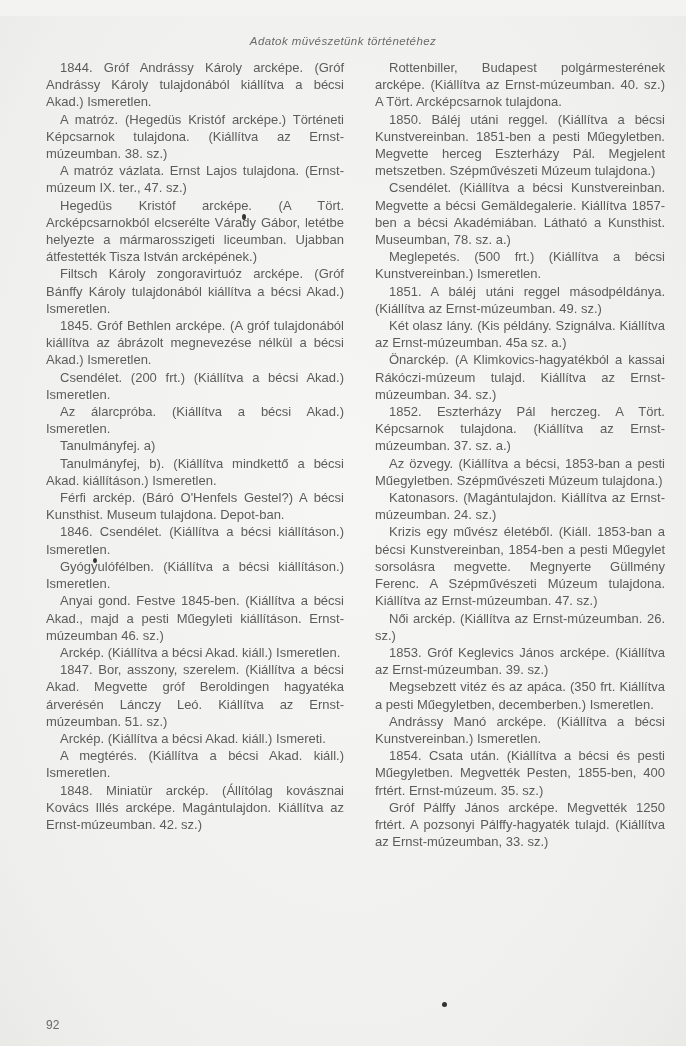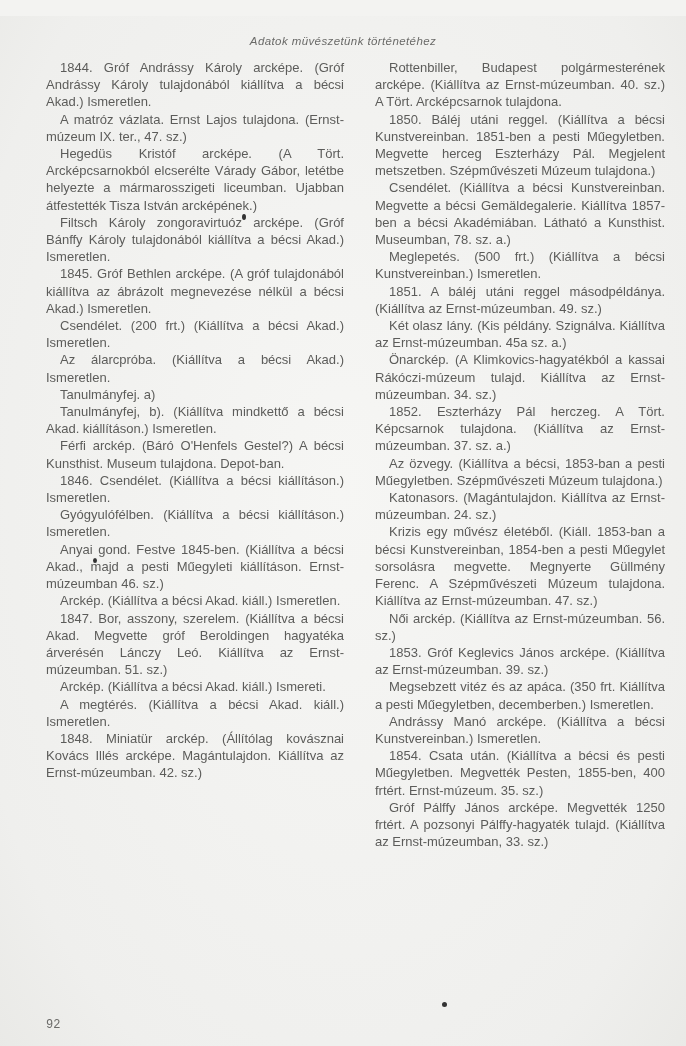--- a/index.html
+++ b/index.html
@@ -26,35 +26,36 @@
     font-family: "Liberation Sans", "DejaVu Sans", sans-serif;
     font-size: 13px; line-height: 17.2px;
     text-align: justify;
     color: #5c5c5a;
   }
   .col-left { left: 46px; width: 298px; }
   .col-right { left: 375px; width: 290px; }
   .entry { margin: 0; text-indent: 14px; }
   .page-number {
     position: absolute; left: 46px; top: 1002px;
-    font-family: Liberation Mono, monospace;
+    font-family: Liberation Sans, sans-serif;
     font-size: 12px; color: #6a6a68;
   }
   .speck {
     position: absolute; background: #333; border-radius: 50%;
   }
 </style>
 </head>
 <body>
 
 <div class="page">
   <div class="running-head">Adatok müvészetünk történetéhez</div>
 
   <div class="col col-left" id="col-left">
       <p class="entry">1844. Gróf Andrássy Károly arcképe. (Gróf Andrássy Károly tulajdonából kiállítva a bécsi Akad.) Ismeretlen.</p>
+      <p class="entry">A matróz. (Hegedüs Kristóf arcképe.) Történeti Képcsarnok tulajdona. (Kiállítva az Ernst-múzeumban. 38. sz.)</p>
       <p class="entry">A matróz vázlata. Ernst Lajos tulajdona. (Ernst-múzeum IX. ter., 47. sz.)</p>
       <p class="entry">Hegedüs Kristóf arcképe. (A Tört. Arcképcsarnokból elcserélte Várady Gábor, letétbe helyezte a mármarosszigeti liceumban. Ujabban átfestették Tisza István arcképének.)</p>
       <p class="entry">Filtsch Károly zongoravirtuóz arcképe. (Gróf Bánffy Károly tulajdonából kiállítva a bécsi Akad.) Ismeretlen.</p>
       <p class="entry">1845. Gróf Bethlen arcképe. (A gróf tulajdonából kiállítva az ábrázolt megnevezése nélkül a bécsi Akad.) Ismeretlen.</p>
       <p class="entry">Csendélet. (200 frt.) (Kiállítva a bécsi Akad.) Ismeretlen.</p>
       <p class="entry">Az álarcpróba. (Kiállítva a bécsi Akad.) Ismeretlen.</p>
       <p class="entry">Tanulmányfej. a)</p>
       <p class="entry">Tanulmányfej, b). (Kiállítva mindkettő a bécsi Akad. kiállításon.) Ismeretlen.</p>
       <p class="entry">Férfi arckép. (Báró O'Henfels Gestel?) A bécsi Kunsthist. Museum tulajdona. Depot-ban.</p>
       <p class="entry">1846. Csendélet. (Kiállítva a bécsi kiállításon.) Ismeretlen.</p>
@@ -71,21 +72,21 @@
       <p class="entry">1850. Báléj utáni reggel. (Kiállítva a bécsi Kunstvereinban. 1851-ben a pesti Műegyletben. Megvette herceg Eszterházy Pál. Megjelent metszetben. Szépművészeti Múzeum tulajdona.)</p>
       <p class="entry">Csendélet. (Kiállítva a bécsi Kunstvereinban. Megvette a bécsi Gemäldegalerie. Kiállítva 1857-ben a bécsi Akadémiában. Látható a Kunsthist. Museumban, 78. sz. a.)</p>
       <p class="entry">Meglepetés. (500 frt.) (Kiállítva a bécsi Kunstvereinban.) Ismeretlen.</p>
       <p class="entry">1851. A báléj utáni reggel másodpéldánya. (Kiállítva az Ernst-múzeumban. 49. sz.)</p>
       <p class="entry">Két olasz lány. (Kis példány. Szignálva. Kiállítva az Ernst-múzeumban. 45a sz. a.)</p>
       <p class="entry">Önarckép. (A Klimkovics-hagyatékból a kassai Rákóczi-múzeum tulajd. Kiállítva az Ernst-múzeumban. 34. sz.)</p>
       <p class="entry">1852. Eszterházy Pál herczeg. A Tört. Képcsarnok tulajdona. (Kiállítva az Ernst-múzeumban. 37. sz. a.)</p>
       <p class="entry">Az özvegy. (Kiállítva a bécsi, 1853-ban a pesti Műegyletben. Szépművészeti Múzeum tulajdona.)</p>
       <p class="entry">Katonasors. (Magántulajdon. Kiállítva az Ernst-múzeumban. 24. sz.)</p>
       <p class="entry">Krizis egy művész életéből. (Kiáll. 1853-ban a bécsi Kunstvereinban, 1854-ben a pesti Műegylet sorsolásra megvette. Megnyerte Güllmény Ferenc. A Szépművészeti Múzeum tulajdona. Kiállítva az Ernst-múzeumban. 47. sz.)</p>
-      <p class="entry">Női arckép. (Kiállítva az Ernst-múzeumban. 56. sz.)</p>
+      <p class="entry">Női arckép. (Kiállítva az Ernst-múzeumban. 26. sz.)</p>
       <p class="entry">1853. Gróf Keglevics János arcképe. (Kiállítva az Ernst-múzeumban. 39. sz.)</p>
       <p class="entry">Megsebzett vitéz és az apáca. (350 frt. Kiállítva a pesti Műegyletben, decemberben.) Ismeretlen.</p>
       <p class="entry">Andrássy Manó arcképe. (Kiállítva a bécsi Kunstvereinban.) Ismeretlen.</p>
       <p class="entry">1854. Csata után. (Kiállítva a bécsi és pesti Műegyletben. Megvették Pesten, 1855-ben, 400 frtért. Ernst-múzeum. 35. sz.)</p>
       <p class="entry">Gróf Pálffy János arcképe. Megvették 1250 frtért. A pozsonyi Pálffy-hagyaték tulajd. (Kiállítva az Ernst-múzeumban, 33. sz.)</p>
     </div>
 
   <div class="page-number">92</div>
 
   <span class="speck" style="left:242px;top:198px;width:4px;height:6px;"></span>

